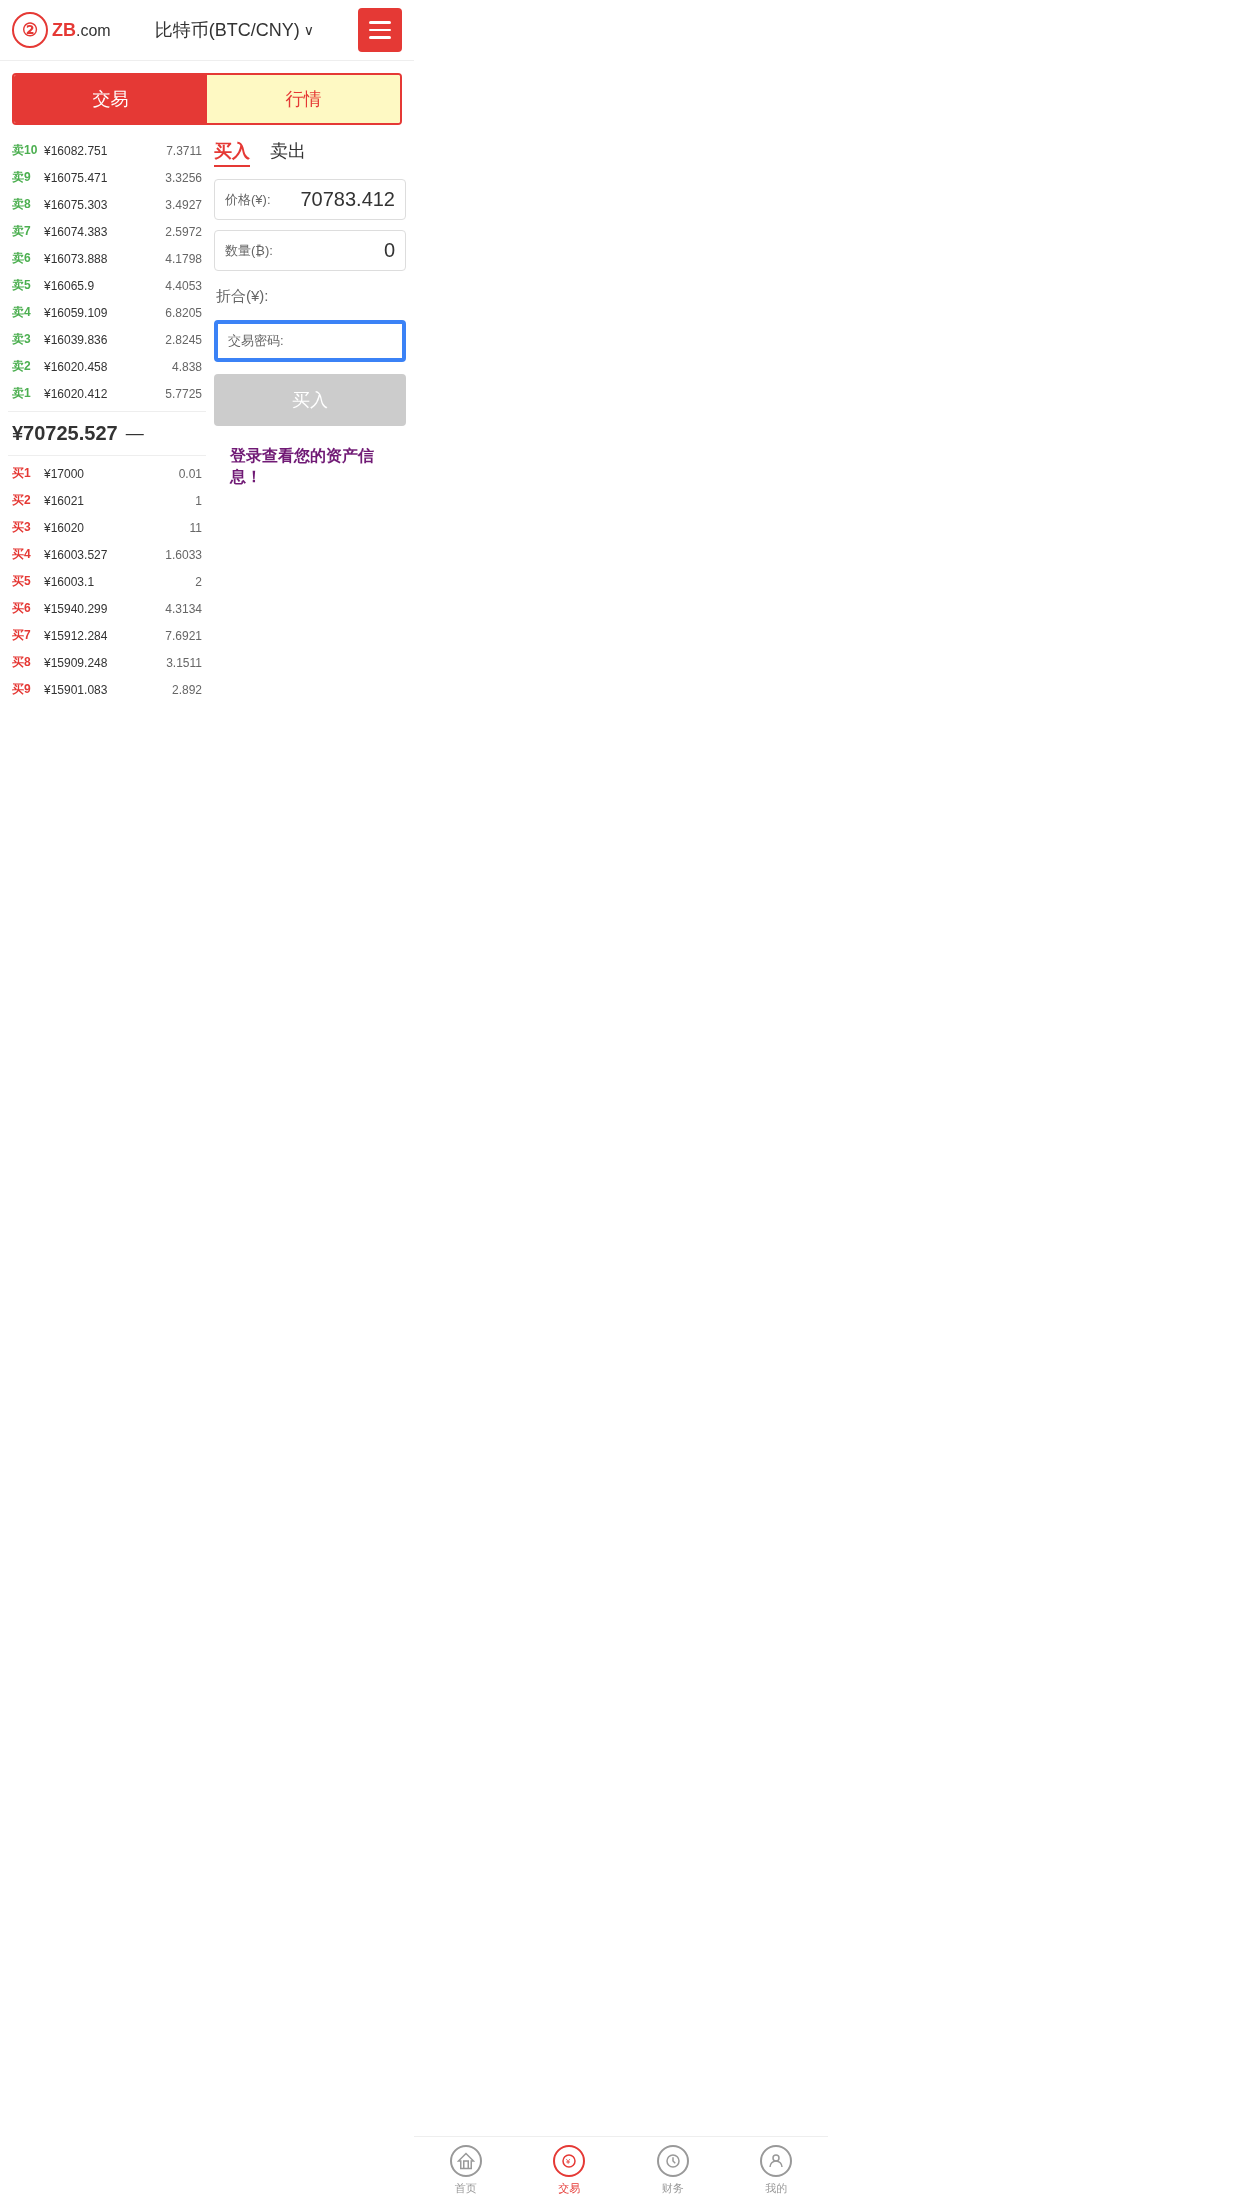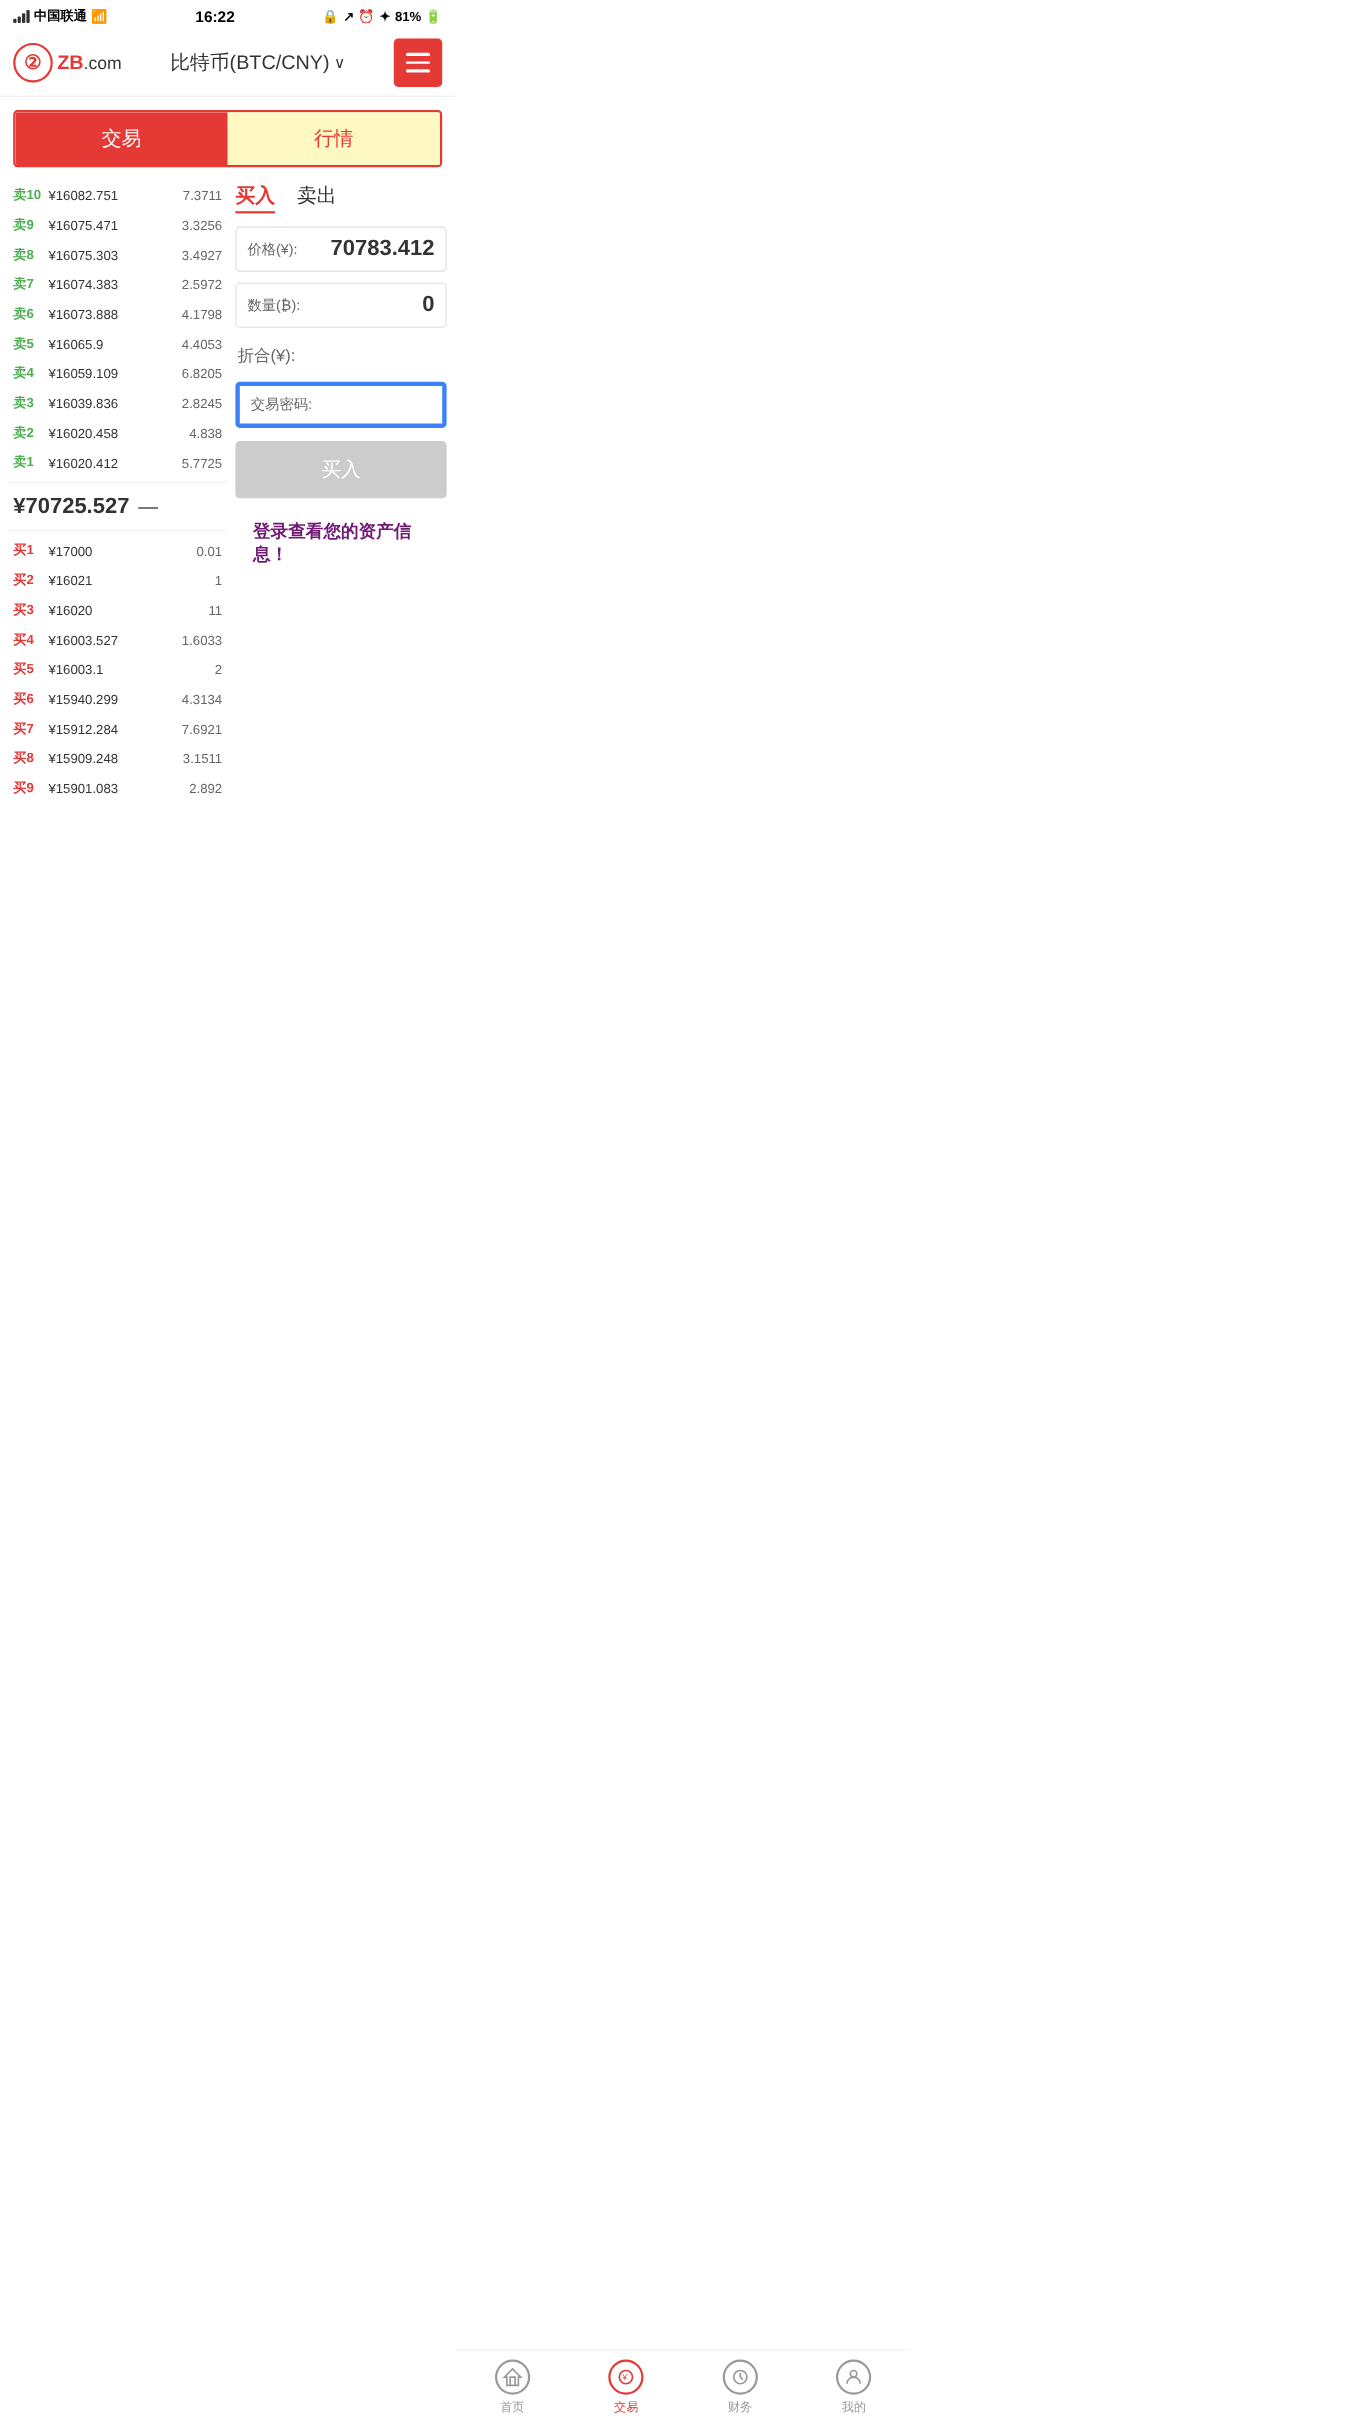--- a/index.html
+++ b/index.html
@@ -190,21 +190,21 @@
       align-items: center;
     }
     .input-label {
       color: #666;
       font-size: 13px;
       white-space: nowrap;
     }
     .input-value {
       color: #333;
       font-size: 16px;
-      font-weight: 700;
+      font-weight: 400;
     }
     .input-value.large { font-size: 20px; }
 
     .fold-row {
       padding: 6px 2px;
       margin-bottom: 8px;
       display: flex;
       align-items: center;
     }
     .fold-label { color: #666; font-size: 15px; }
@@ -310,41 +310,20 @@
 
     
     .signal-bars { display: flex; align-items: flex-end; gap: 1px; }
     .signal-bar { background: #333; border-radius: 1px; width: 3px; }
   </style>
 </head>
 <body>
 
 <div class="content-wrapper">
 
-  <div class="status-bar">
-    <div class="status-left">
-      <div class="signal-bars">
-        <div class="signal-bar" style="height:4px"></div>
-        <div class="signal-bar" style="height:6px"></div>
-        <div class="signal-bar" style="height:9px"></div>
-        <div class="signal-bar" style="height:12px"></div>
-      </div>
-      <span>中国联通</span>
-      <span>📶</span>
-    </div>
-    <div class="status-center">16:22</div>
-    <div class="status-right">
-      <span>🔒</span>
-      <span>↗</span>
-      <span>⏰</span>
-      <span>✦</span>
-      <span>81%</span>
-      <span>🔋</span>
-    </div>
-  </div>
 
   <div class="header">
     <div class="logo">
       <div class="logo-circle">
         <span style="font-size:18px">②</span>
       </div>
       <span class="logo-text"><span>ZB</span><span class="logo-com">.com</span></span>
     </div>
     <div class="header-title">
       <span>比特币(BTC/CNY)</span>

